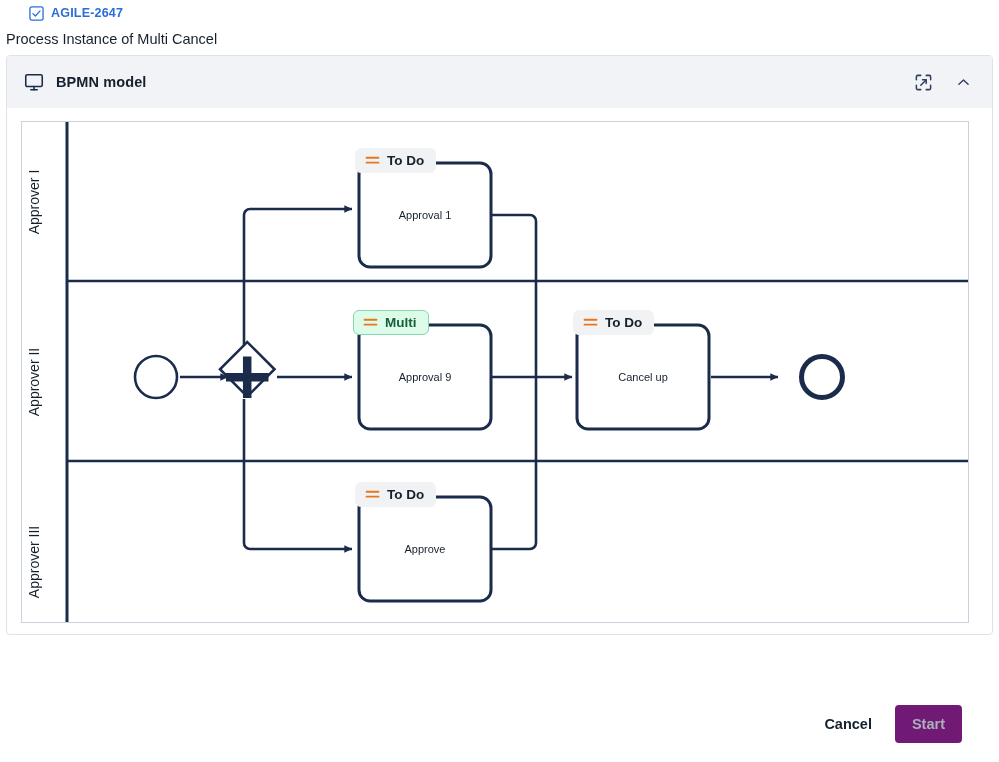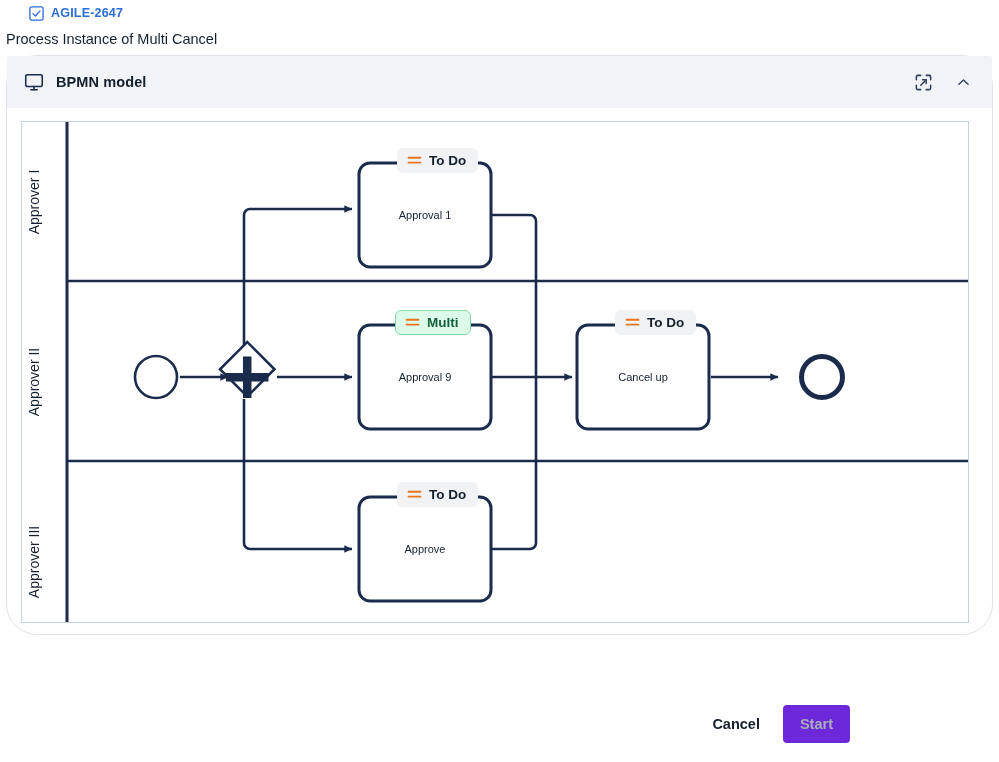--- a/index.html
+++ b/index.html
@@ -26,21 +26,21 @@
     position: absolute; left: 6px; top: 30px;
     font-size: 14.5px; color: #15202e; line-height: 19px;
   }
 
   
   .card {
     position: absolute; left: 6px; width: 987px;
     border: 1px solid #dfe3e9; border-radius: 4px;
     background: #ffffff;
   }
-  .card-bpmn { top: 55px; height: 580px; border-radius: 31px; }
+  .card-bpmn { top: 55px; height: 580px; }
   .card-assignees { top: 645px; height: 52px; }
 
   .card-head {
     height: 52px; background: #f1f3f6;
     display: flex; align-items: center; padding: 0 16px;
     border-radius: 3px 3px 0 0;
   }
   .card-head.flat { border-radius: 3px; }
   .head-icon { width: 22px; height: 22px; margin-right: 11px; flex: 0 0 auto; display: block; }
   .head-title {
@@ -59,52 +59,51 @@
     border: 1px solid #c9d1dc; background: #ffffff; overflow: hidden;
   }
   .canvas svg { display: block; }
 
   
   .badge {
     position: absolute; display: flex; align-items: center; gap: 7px;
     height: 25px; padding: 0 11px 0 9px; border-radius: 6px;
     font-size: 13.5px; font-weight: bold; white-space: nowrap;
     z-index: 5;
-    margin-left: 42px;
   }
   .badge-todo { background: #f1f2f4; border: 1px solid #f1f2f4; color: #15202e; }
   .badge-done { background: #dcfce9; border: 1px solid #86d8ab; color: #16603a; }
   .badge-bars { width: 15px; height: 11px; display: block; flex: 0 0 auto; }
 
   
   .task-label {
     position: absolute; z-index: 4;
     font-size: 11px; color: #15202e; text-align: center;
     white-space: nowrap; transform: translate(-50%, -50%);
   }
   
   .lane-label {
     position: absolute; z-index: 4;
     font-size: 14px; color: #15202e; white-space: nowrap;
     transform-origin: 50% 50%;
   }
 
   
   .footer {
-    position: absolute; left: 0; top: 705px; width: 850px;
+    position: absolute; left: 0; top: 705px; width: 962px;
     display: flex; justify-content: flex-end; align-items: center; gap: 6px;
   }
   .btn {
     height: 38px; padding: 0 17px; border: none; border-radius: 4px;
     font-family: "Liberation Sans", sans-serif;
     font-size: 14.5px; font-weight: bold; cursor: pointer;
     display: flex; align-items: center; justify-content: center;
   }
   .btn-cancel { background: transparent; color: #15202e; }
-  .btn-start { background: #6d28d9; color: #a9b0bb; cursor: default; }
+  .btn-start { background: #701a75; color: #a9b0bb; cursor: default; }
 </style>
 </head>
 <body>
 
 <div class="page">
 
   <div class="crumb">
     <span>
       <svg class="crumb-check" viewBox="0 0 16 16">
         <rect x="1" y="1" width="14" height="14" rx="2" fill="#ffffff" stroke="#2a6dd9" stroke-width="1.4"></rect>

